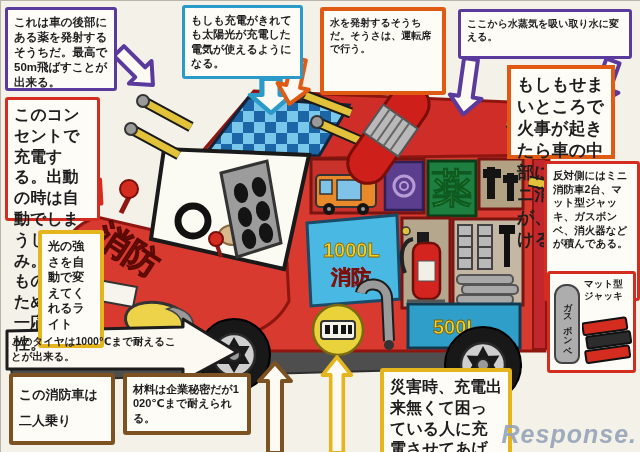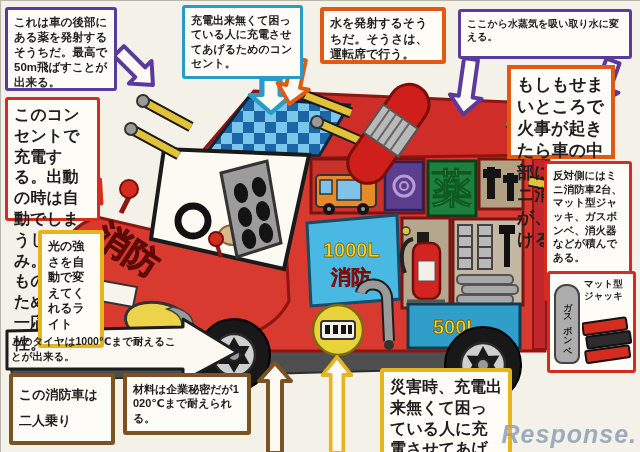--- a/index.html
+++ b/index.html
@@ -243,29 +243,29 @@
 <div class="box b-red" style="left:4px;top:96px;width:95px;height:124px;font-size:16px;">このコンセントで充電する。出動の時は自動でしまうしくみ。もしもの時のために、一応耐火性。</div>
 
 <div class="box b-yellow" style="left:7px;top:229px;width:66px;height:118px;font-size:12px;">光の強さを自動で変えてくれるライト</div>
 
 <div class="plain" style="left:10px;top:333px;width:168px;height:34px;font-size:10.5px;line-height:1.45;z-index:5;">このタイヤは1000℃まで耐えることが出来る。</div>
 
 <div class="box b-brown" style="left:8px;top:372px;width:106px;height:72px;font-size:13px;line-height:2;">この消防車は二人乗り</div>
 
 <div class="box b-brown" style="left:122px;top:372px;width:128px;height:62px;font-size:11px;">材料は企業秘密だが1020℃まで耐えられる。</div>
 
-<div class="box b-blue" style="left:181px;top:4px;width:121px;height:74px;font-size:11px;">充電出来無くて困っている人に充電させてあげるためのコンセント。</div>
-
-<div class="box b-orange" style="left:319px;top:6px;width:126px;height:57px;font-size:12px;">水を発射するそうちだ。そうさは、運転席で行う。</div>
+<div class="box b-blue" style="left:181px;top:4px;width:121px;height:74px;font-size:11px;">もしも充電がきれても太陽光が充電した電気が使えるようになる。</div>
+
+<div class="box b-orange" style="left:319px;top:6px;width:126px;height:88px;font-size:10px;">水を発射するそうちだ。そうさは、運転席で行う。</div>
 
 <div class="box b-purple" style="left:457px;top:8px;width:174px;height:50px;font-size:10px;">ここから水蒸気を吸い取り水に変える。</div>
 
 <div class="box b-orange" style="left:506px;top:64px;width:108px;height:94px;font-size:17px;border-radius:0;border-width:4.5px;">もしもせまいところで火事が起きたら車の中部にあるミニ消防車が、かけつける!!</div>
 
-<div class="box b-red" style="left:543px;top:160px;width:88px;height:140px;font-size:10.5px;">反対側にはミニ消防車2台、マット型ジャッキ、ガスボンベ、消火器などが積んである。</div>
+<div class="box b-red" style="left:543px;top:160px;width:96px;height:140px;font-size:10.5px;">反対側にはミニ消防車2台、マット型ジャッキ、ガスボンベ、消火器などが積んである。</div>
 
 <div class="box b-red" style="left:546px;top:270px;width:89px;height:102px;padding:3px;border-width:3px;">
   <div style="position:absolute;left:4px;top:10px;width:26px;height:80px;background:#adadad;border:2px solid #444;
               border-radius:12px 12px 8px 8px;box-sizing:border-box;display:flex;align-items:center;justify-content:center;">
     <span class="vtext" style="font-size:9px;font-weight:bold;color:#1d1d1d;letter-spacing:1px;">ガスボンベ</span>
   </div>
   <div style="position:absolute;left:34px;top:4px;width:48px;font-size:9.5px;font-weight:bold;line-height:1.25;">マット型ジャッキ</div>
   <svg width="52" height="56" style="position:absolute;left:32px;top:40px;">
     <g transform="rotate(-8 26 28)">
       <rect x="3" y="6" width="44" height="12" rx="2" fill="#d42c1e" stroke="#111" stroke-width="2"></rect>

